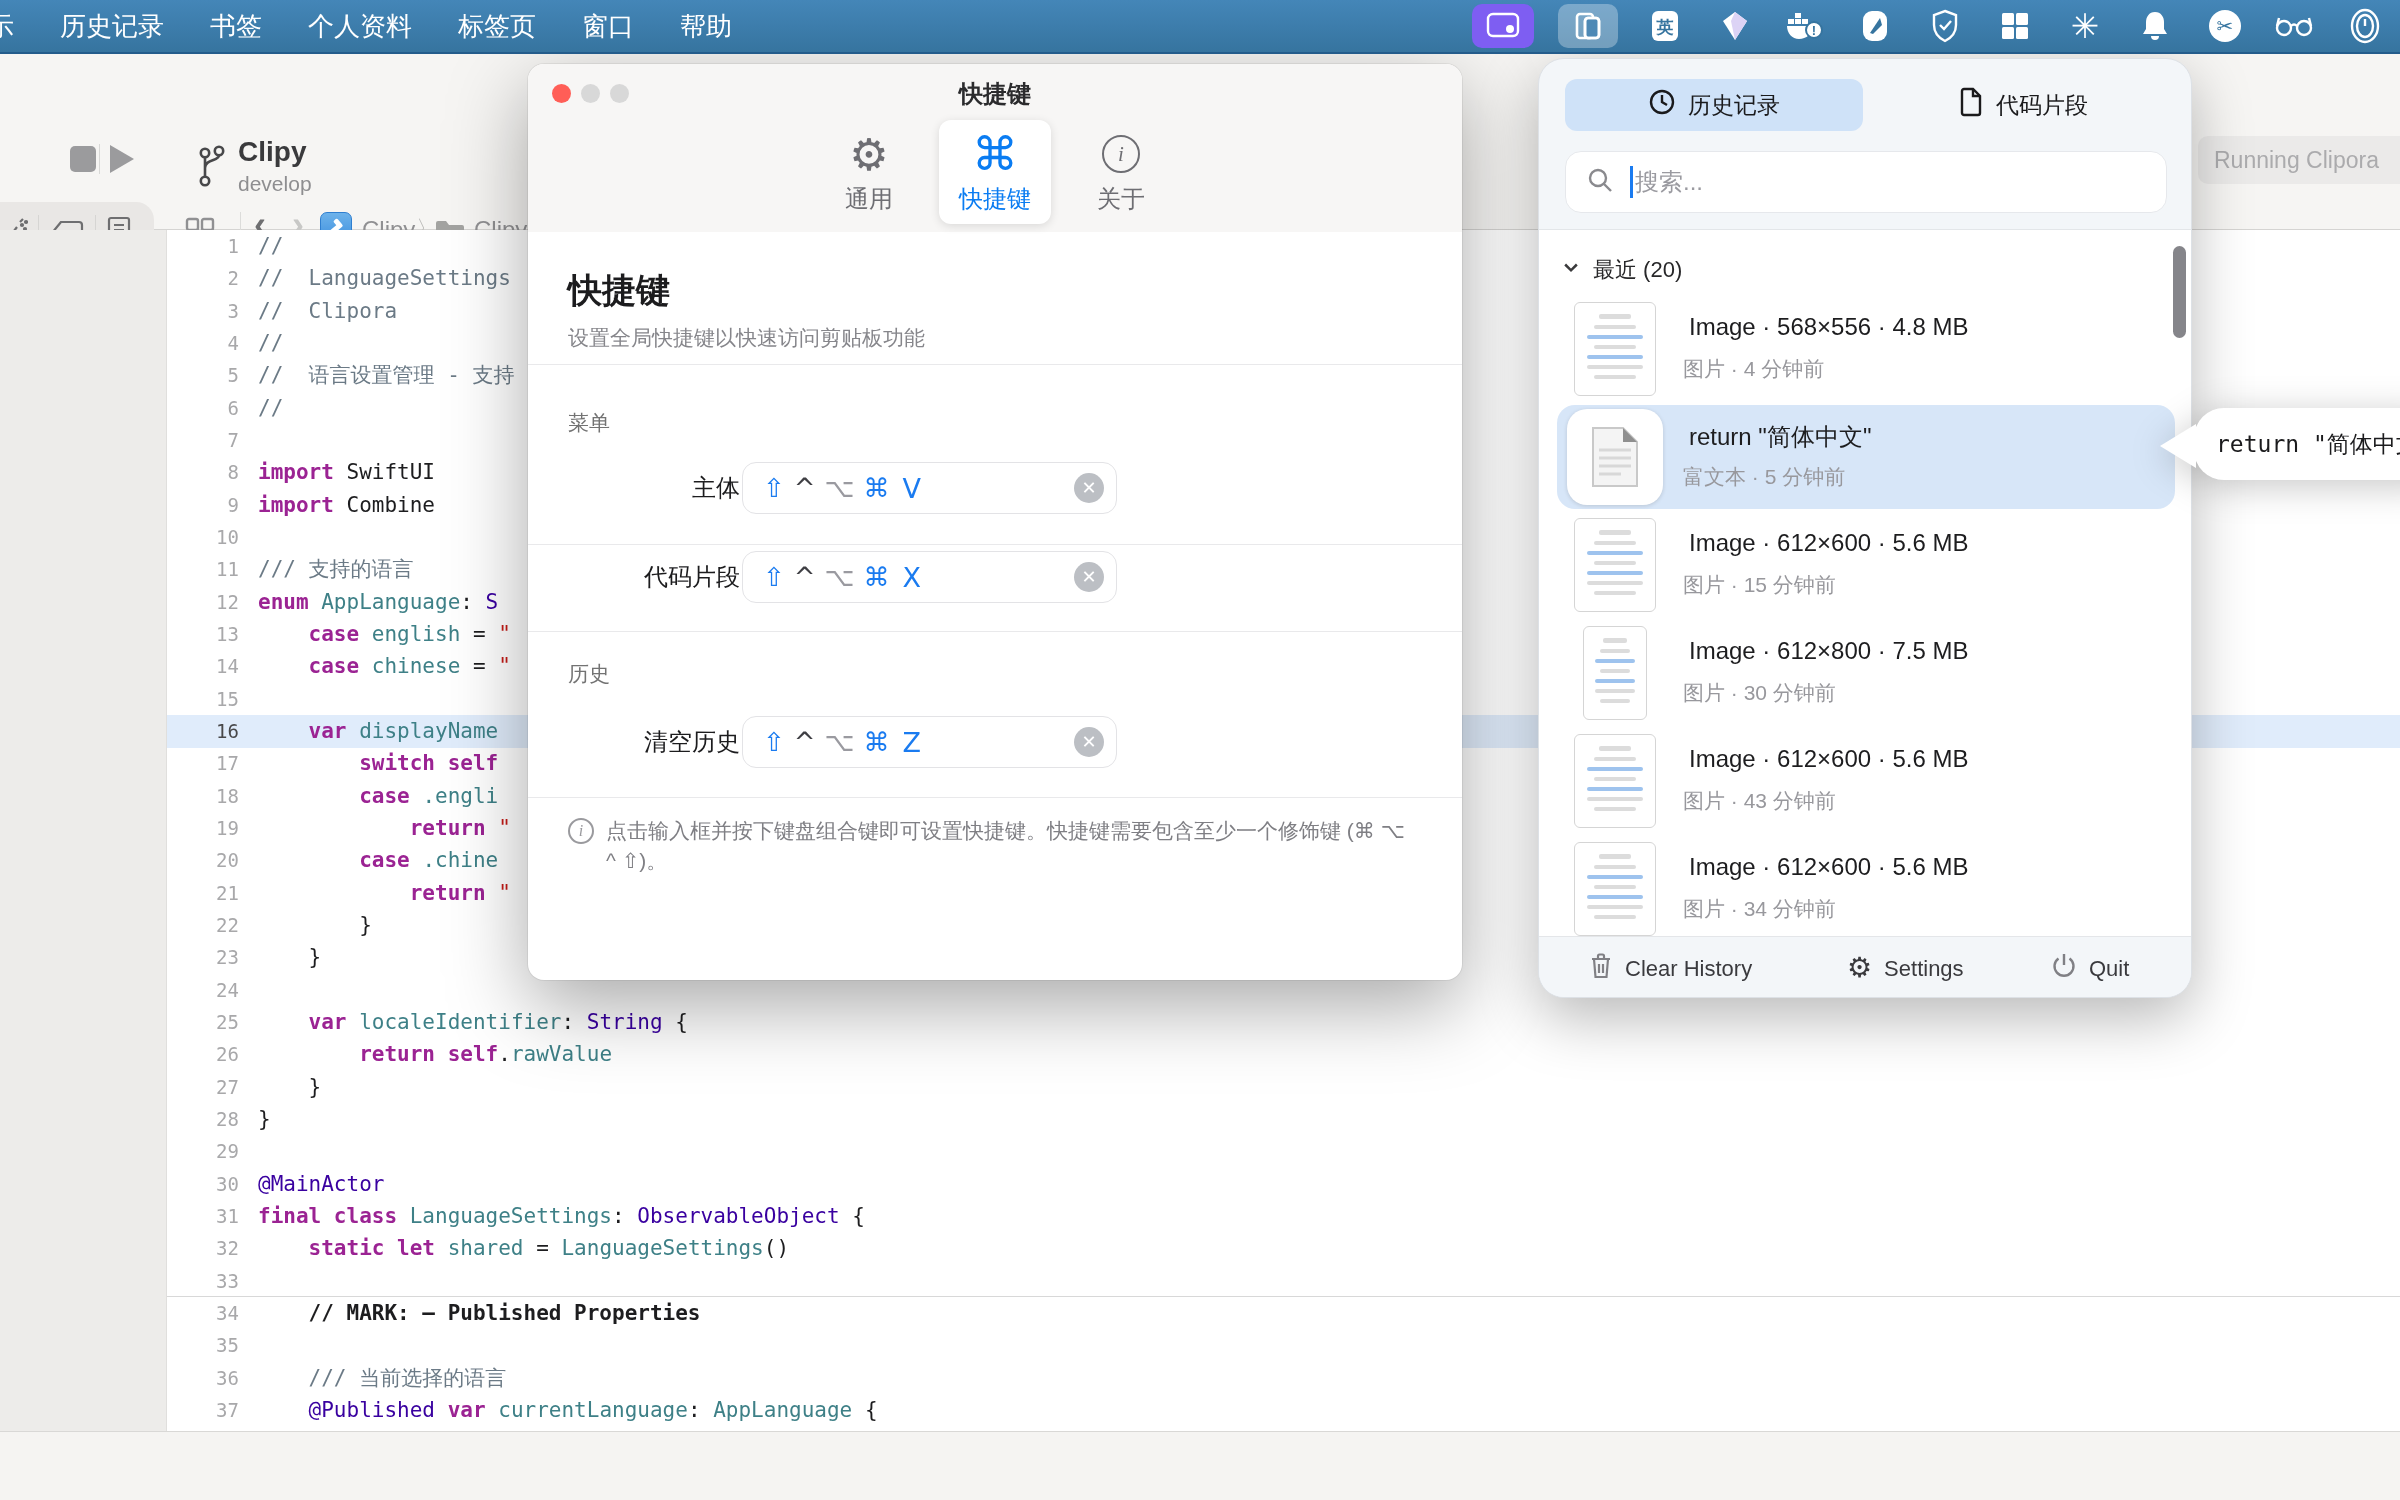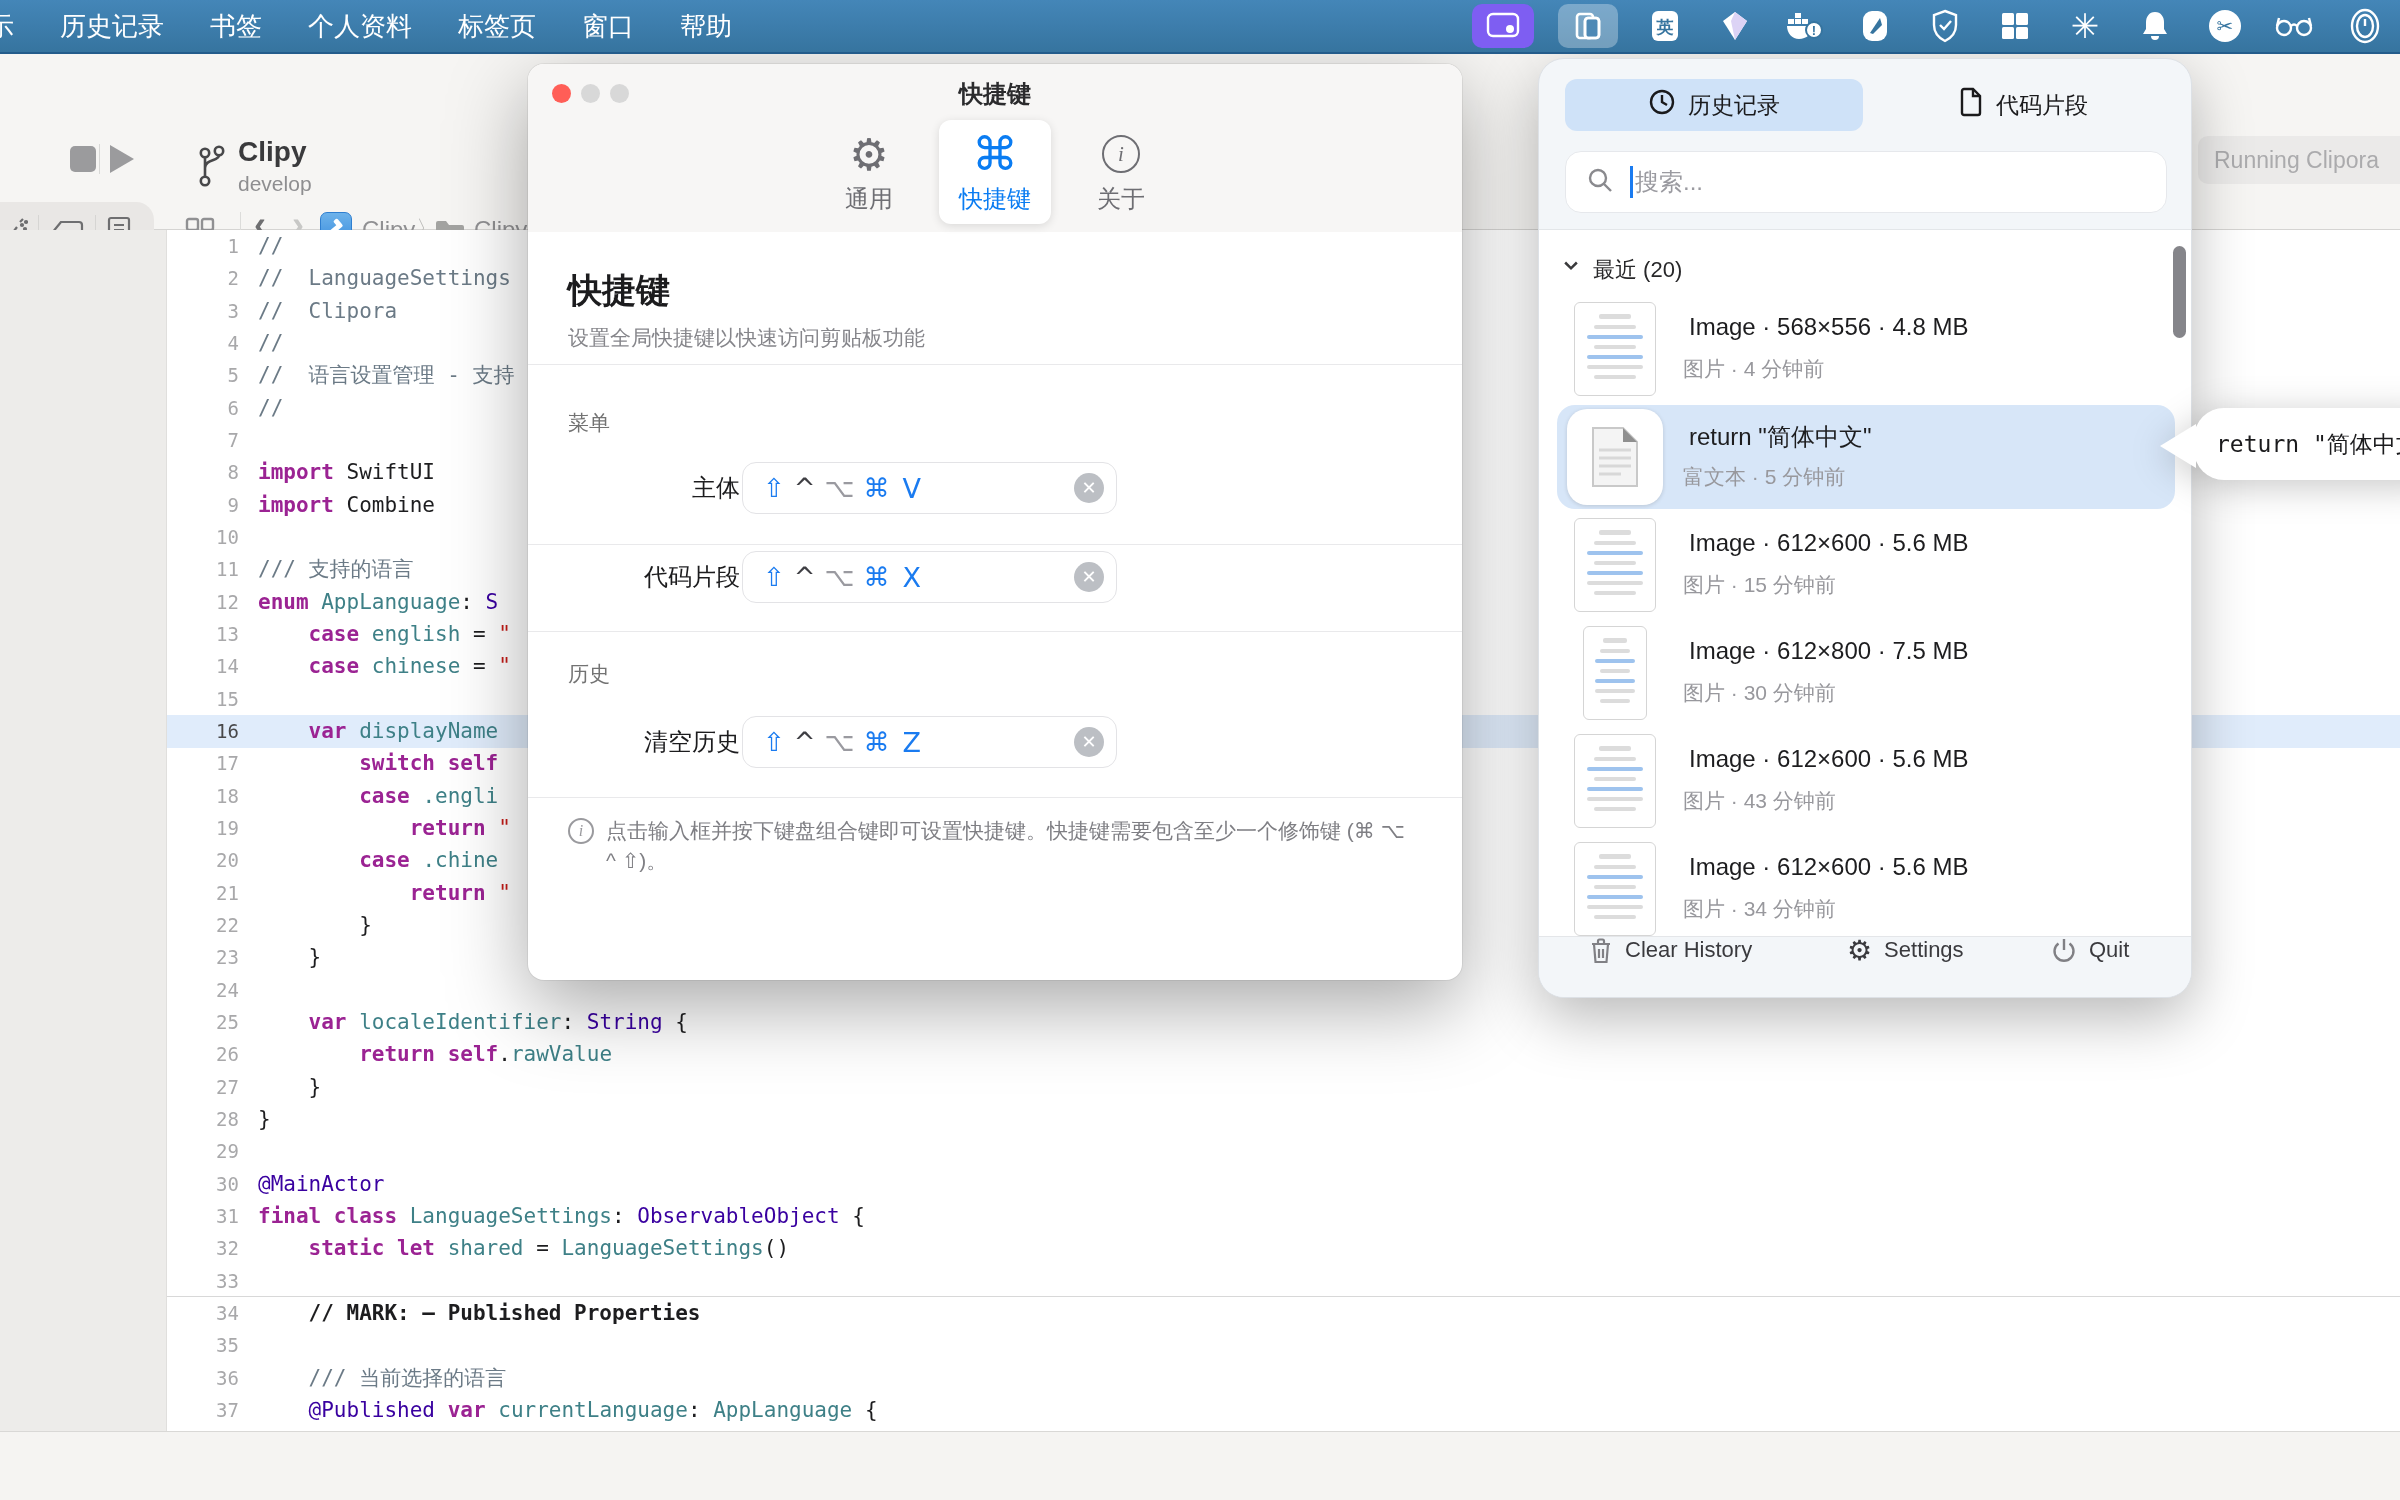--- a/index.html
+++ b/index.html
@@ -93,38 +93,38 @@
   .ptab{position:absolute;top:20px;height:52px;display:flex;align-items:center;justify-content:center;gap:12px;font-size:23px;color:#1a1a1c;border-radius:12px;}
   .ptab.t0{left:26px;width:298px;}
   .ptab.t0.active{background:#cfe2f8;}
   .ptab.t1{left:340px;width:288px;}
   .ptab svg{color:#1a1a1c;}
   .searchbox{position:absolute;left:26px;top:92px;width:602px;height:62px;background:#fff;border:1px solid #e6e8ec;border-radius:16px;display:flex;align-items:center;padding-left:20px;}
   .searchbox .caret{width:3px;height:32px;background:#1a7bf0;margin-left:16px;}
   .searchbox .ph{font-size:24px;color:#9a9aa0;margin-left:2px;}
   .pdiv{position:absolute;left:0;top:170px;width:654px;border-top:1px solid #e3e6e9;}
   .plist{position:absolute;left:0;top:171px;width:654px;height:706px;background:#fff;overflow:hidden;}
-  .psec{position:absolute;left:22px;top:25px;display:flex;gap:12px;font-size:22px;font-weight:500;color:#28282a;}
+  .psec{position:absolute;left:22px;top:25px;display:flex;align-items:center;gap:12px;font-size:22px;font-weight:500;color:#28282a;}
   .psec svg{color:#3a3a3c;}
   .pitem{position:absolute;left:18px;width:618px;height:104px;border-radius:18px;}
   .pitem.selected{background:#d7e6f8;}
   .pthumb{position:absolute;left:10px;top:4px;width:96px;height:96px;display:flex;align-items:center;justify-content:center;}
   .ptitle{position:absolute;left:132px;top:16px;font-size:24px;font-weight:500;color:#1d1d1f;}
   .pmeta{position:absolute;left:126px;top:58px;font-size:21px;color:#98989d;}
   .mini{background:#fff;border:1px solid #d5d5d5;border-radius:6px;width:82px;height:94px;padding:9px 7px 6px;display:flex;flex-direction:column;gap:6px;align-items:center;}
   .mini.tall{width:64px;}
   .mb{height:4px;border-radius:2px;background:#dcdcdc;align-self:stretch;}
   .mb.blue{background:#9ec3ee;}
   .mb.w1{margin:0 18%;}
   .mb.w2{margin:0 8%;}
   .mb.w3{margin:0 26%;}
   .docthumb{width:96px;height:96px;background:#fff;border-radius:20px;box-shadow:0 1px 4px rgba(0,0,0,.14);display:flex;align-items:center;justify-content:center;}
   .scrollthumb{position:absolute;left:634px;top:187px;width:13px;height:92px;border-radius:7px;background:#85858a;z-index:3;}
   .pfoot{position:absolute;left:0;top:877px;width:654px;height:63px;background:#f3f6f9;border-top:1px solid #e4e6e9;}
-  .pfbtn{position:absolute;top:0;height:63px;display:flex;align-items:flex-start;gap:12px;font-size:22px;color:#3a3a3e;}
+  .pfbtn{position:absolute;top:0;height:63px;display:flex;align-items:center;gap:12px;font-size:22px;color:#3a3a3e;}
   .pfbtn svg{color:#808085;}
   .pf0{left:50px;}.pf1{left:308px;}.pf2{left:512px;}
 
   
   .tooltip{position:absolute;left:2156px;top:408px;z-index:30;filter:drop-shadow(0 6px 18px rgba(0,0,0,.22));}
   .tt-arrow{position:absolute;left:4px;top:16px;width:0;height:0;border-right:36px solid #fff;border-top:22px solid transparent;border-bottom:22px solid transparent;}
   .tt-bubble{position:absolute;left:38px;top:0;width:240px;height:72px;background:#fff;border-radius:30px 0 0 30px;display:flex;align-items:center;padding-left:22px;}
   .tt-text{font-family:"DejaVu Sans Mono",monospace;font-size:23px;color:#1b1b1d;white-space:nowrap;}
 </style>
 </head>

